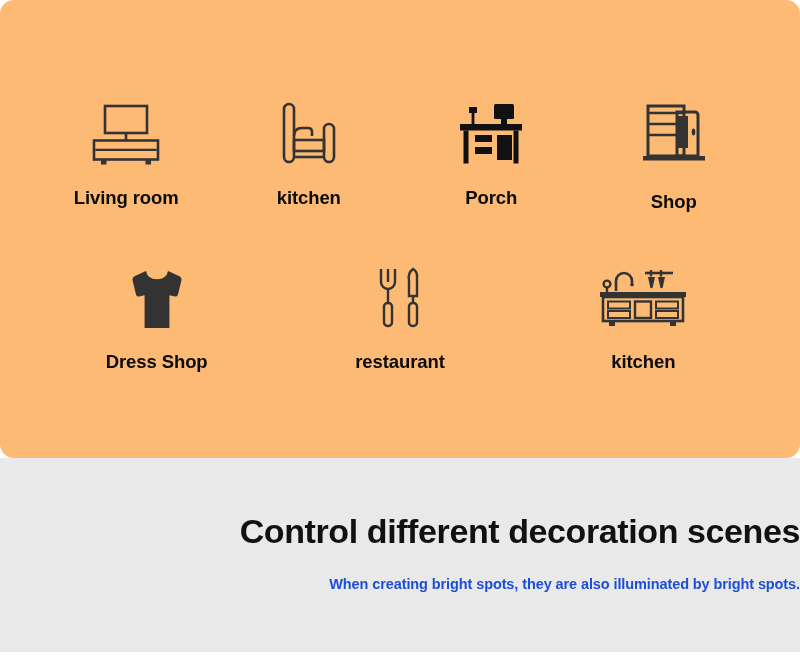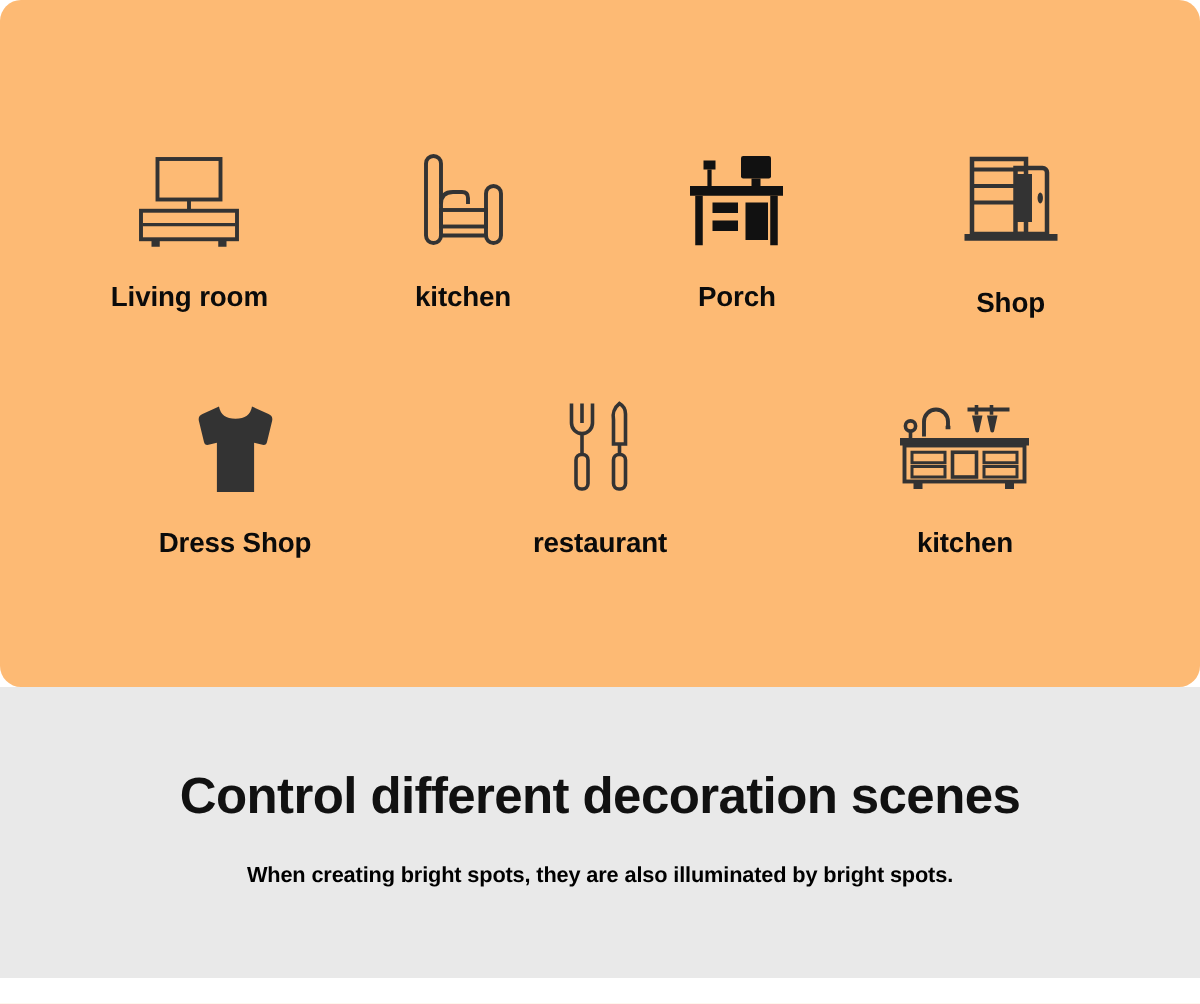--- a/index.html
+++ b/index.html
@@ -69,37 +69,37 @@
   .banner {
     position: absolute;
     left: 0;
     top: 458px;
     width: 800px;
     height: 194px;
     background: #e9e9e9;
   }
   .banner-inner {
     width: 100%;
-    text-align: center;
+    text-align: right;
   }
   .banner-title {
     margin: 0;
     padding-top: 56px;
     font-size: 34px;
     font-weight: bold;
     color: #111111;
     letter-spacing: -0.4px;
     line-height: 1.05;
   }
   .banner-subtitle {
     margin: 0;
     padding-top: 26px;
     font-size: 14.5px;
     font-weight: bold;
-    color: #000000;
+    color: #1d4ed8;
     letter-spacing: -0.1px;
     line-height: 1.2;
   }
   .banner-footer {
     position: absolute;
     left: 0;
     top: 652px;
     width: 800px;
     height: 17px;
     background: #ffffff;

